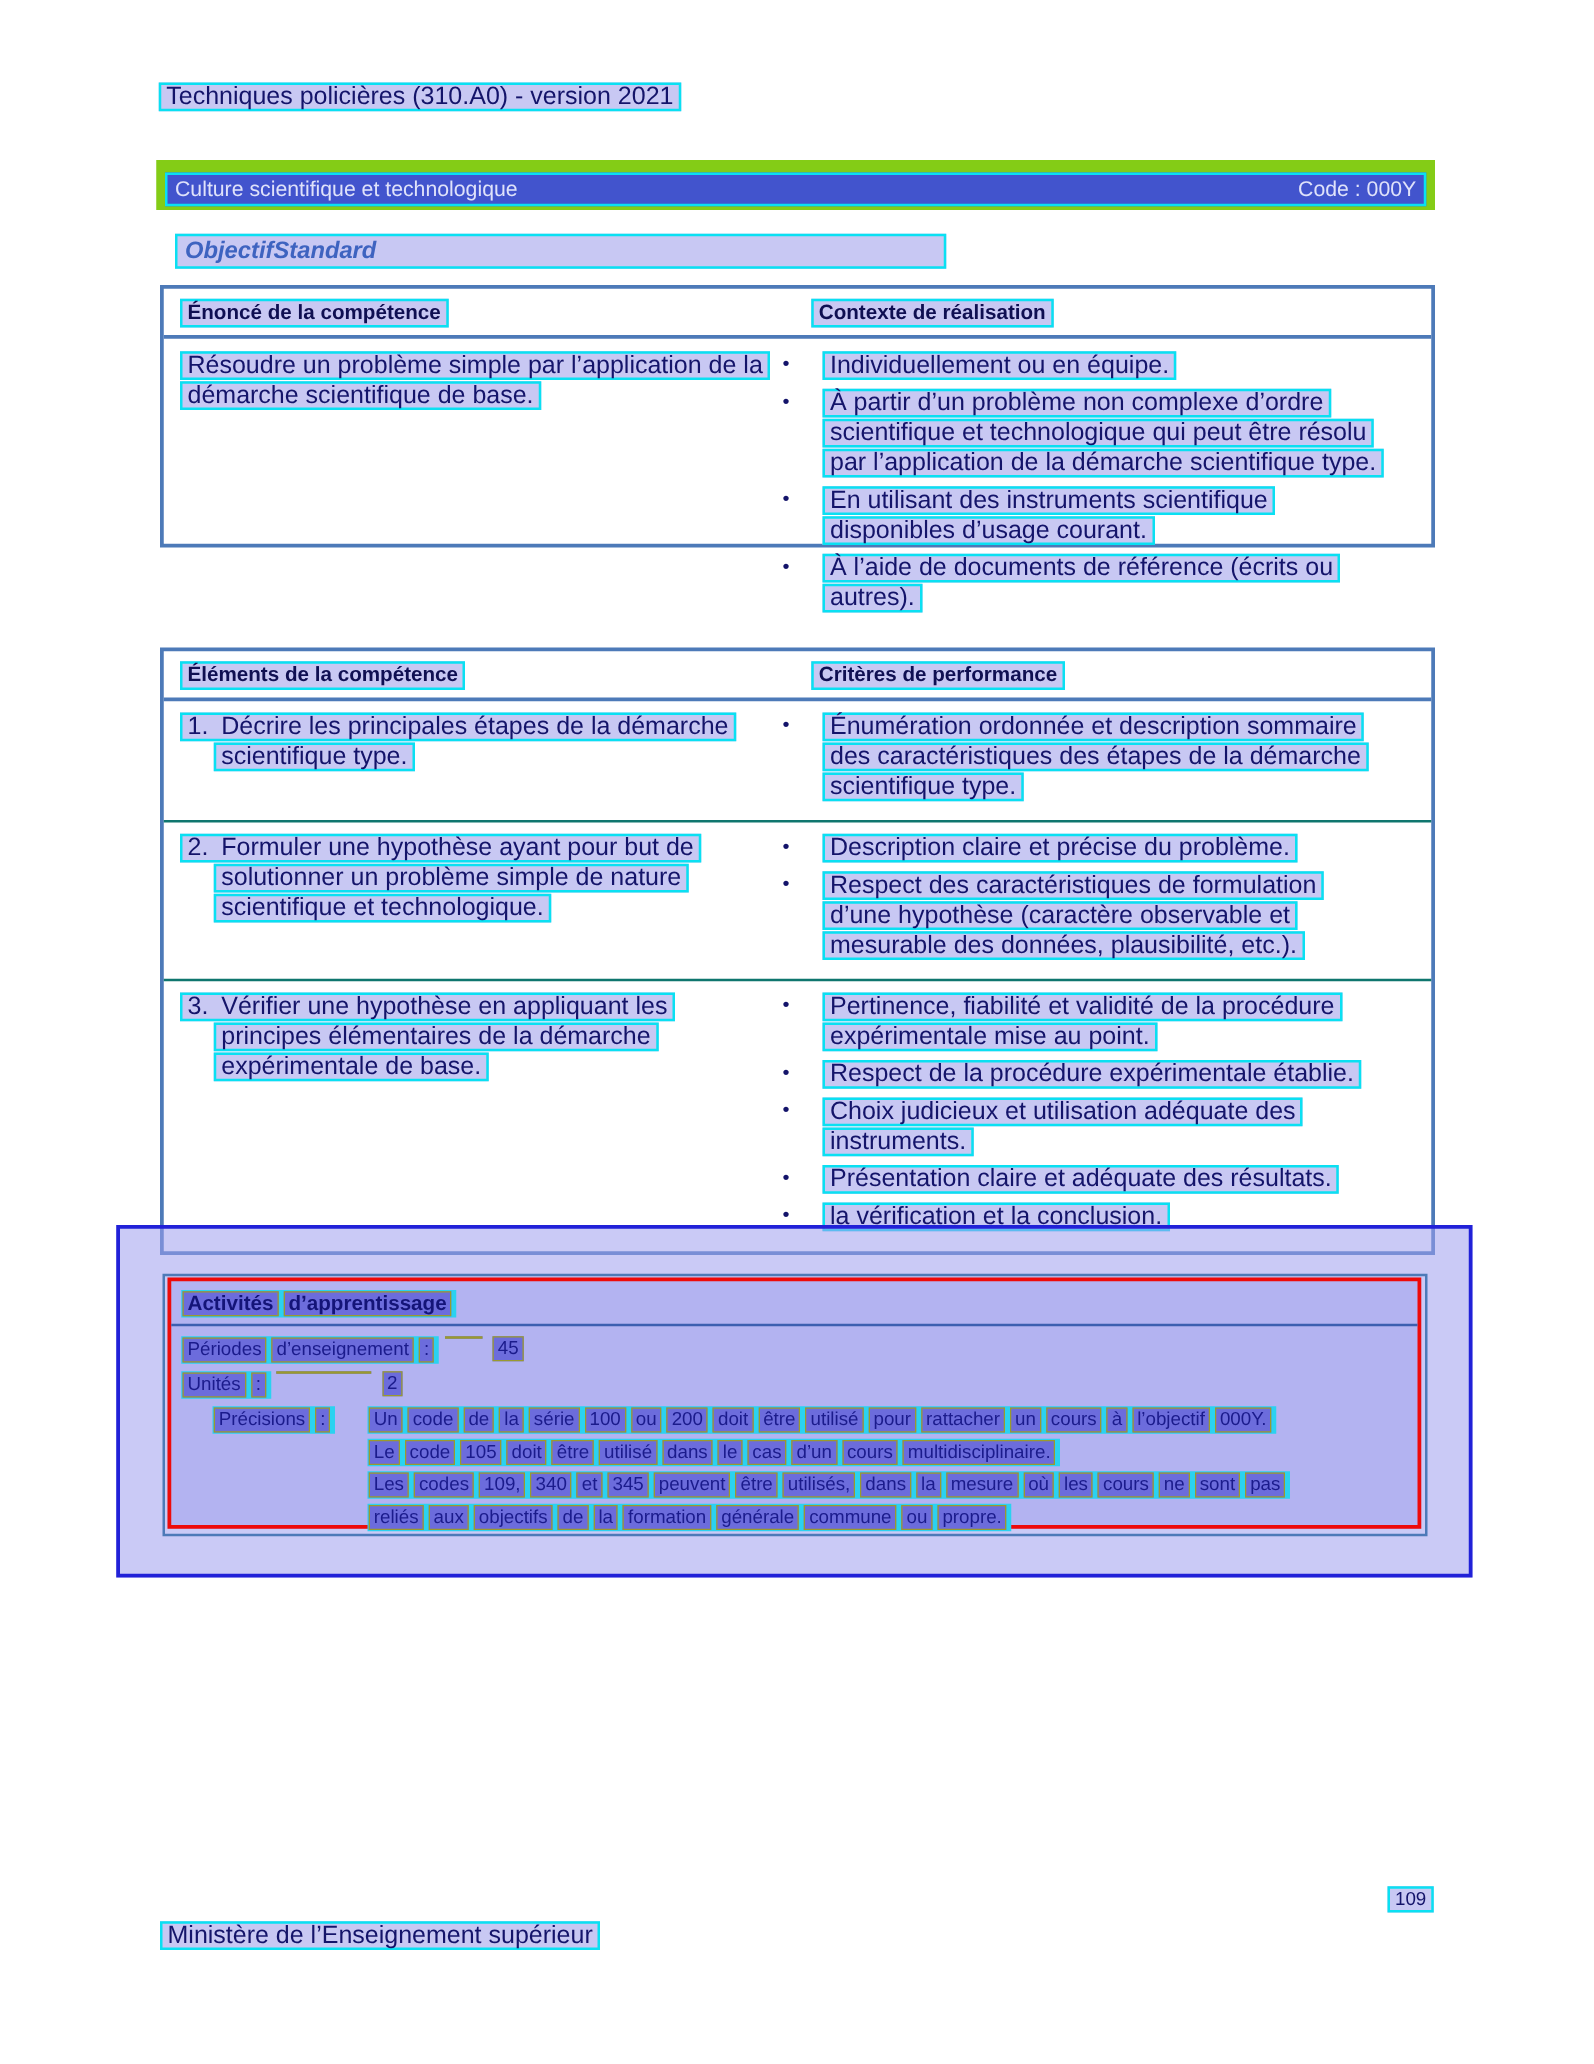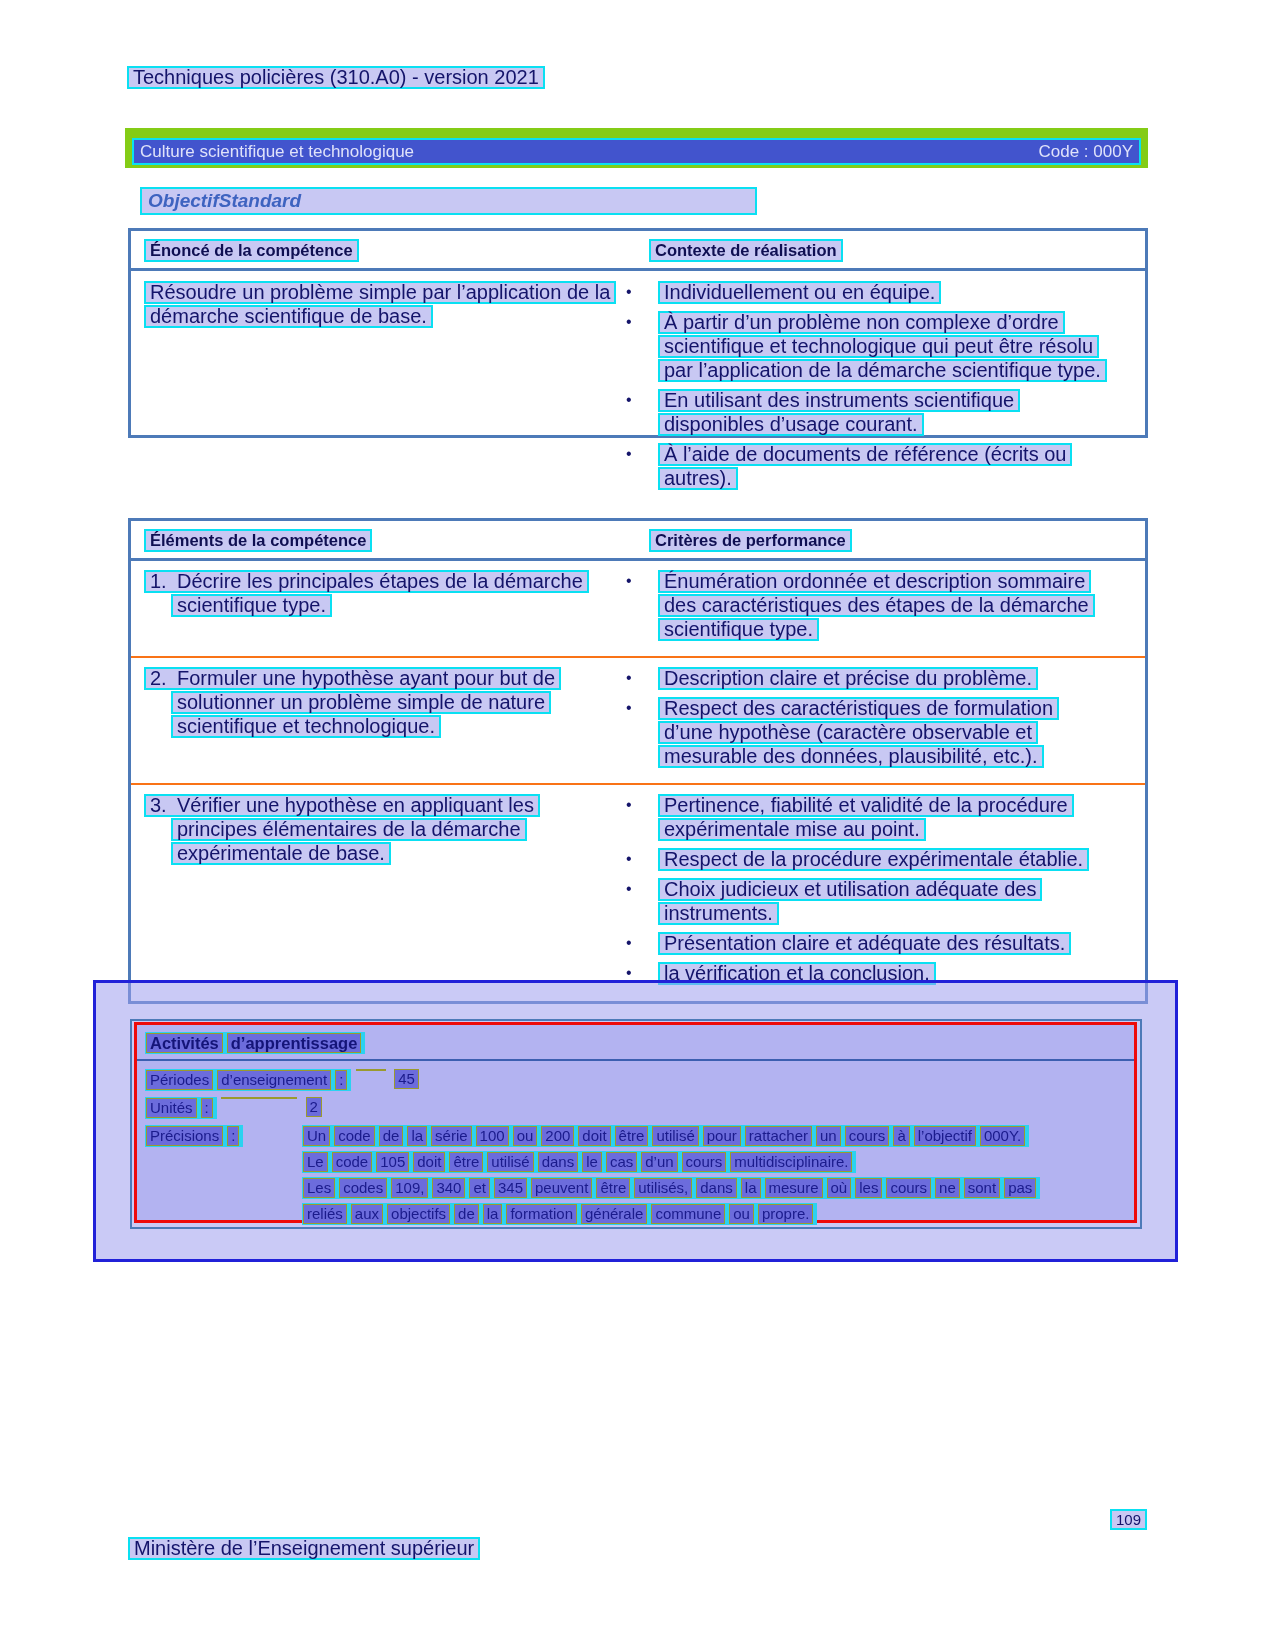--- a/index.html
+++ b/index.html
@@ -36,21 +36,21 @@
   }
 
   .tbl { position:absolute; left:128px; width:1020px; border:3px solid #4d7ab8; background:#fff; box-sizing:border-box; }
   .t1 { top:228px; height:210px; }
   .t2 { top:518px; height:486px; }
   .thead { display:flex; border-bottom:3px solid #4d7ab8; padding:8px 0 6px; }
   .cl { width:482px; padding-left:13px; box-sizing:border-box; }
   .cr { flex:1; }
   .cr.hdr { padding-left:36px; }
   .tbody1 { display:flex; padding-top:10px; }
-  .trow { display:flex; padding:9px 0 8px; border-bottom:2px solid #f97316; }
+  .trow { display:flex; padding:9px 0 8px; border-bottom:2px solid #0f766e; }
   .trow:last-child { border-bottom:none; }
   .brow { display:flex; margin-bottom:6px; }
   .bdot { width:45px; padding-left:13px; box-sizing:border-box; color:#14146a; font-size:16px; line-height:21px; }
   .blines { flex:1; }
 
   
   .overlay {
     position:absolute; left:93px; top:980px; width:1085px; height:282px;
     border:3px solid #2121d8; background:rgba(158,158,238,0.55);
     z-index:5; box-sizing:border-box;
@@ -70,23 +70,23 @@
     white-space:nowrap; vertical-align:top;
   }
   .word.empty { min-width:22px; }
   .word.wide { min-width:68px; }
   .cyanline { display:inline-block; background:#2ad2f0; padding:1px 0 1px 1px; }
   .act-title { margin:2px 0 5px; }
   .act-title .word { font-weight:bold; font-size:16.5px; color:#141478; }
   .act-divider { border-top:2px solid #3c5fb0; margin:0 -8px 8px; }
   .act-row { margin-bottom:6px; }
   .prec { display:flex; }
-  .prec-label { width:124px; }
+  .prec-label { width:124px;margin-left:25px; }
   .prec-lines { flex:1; }
-  .wline { margin-bottom:4px;margin-left:33px; }
+  .wline { margin-bottom:4px; }
 
   .pagenum { position:absolute; left:1110px; top:1509px; }
   .pagenum .hl { font-size:15px; line-height:17px; }
   .footer-wrap { position:absolute; left:128px; top:1537px; }
 </style>
 </head>
 <body>
 
 <div class="page">
 

